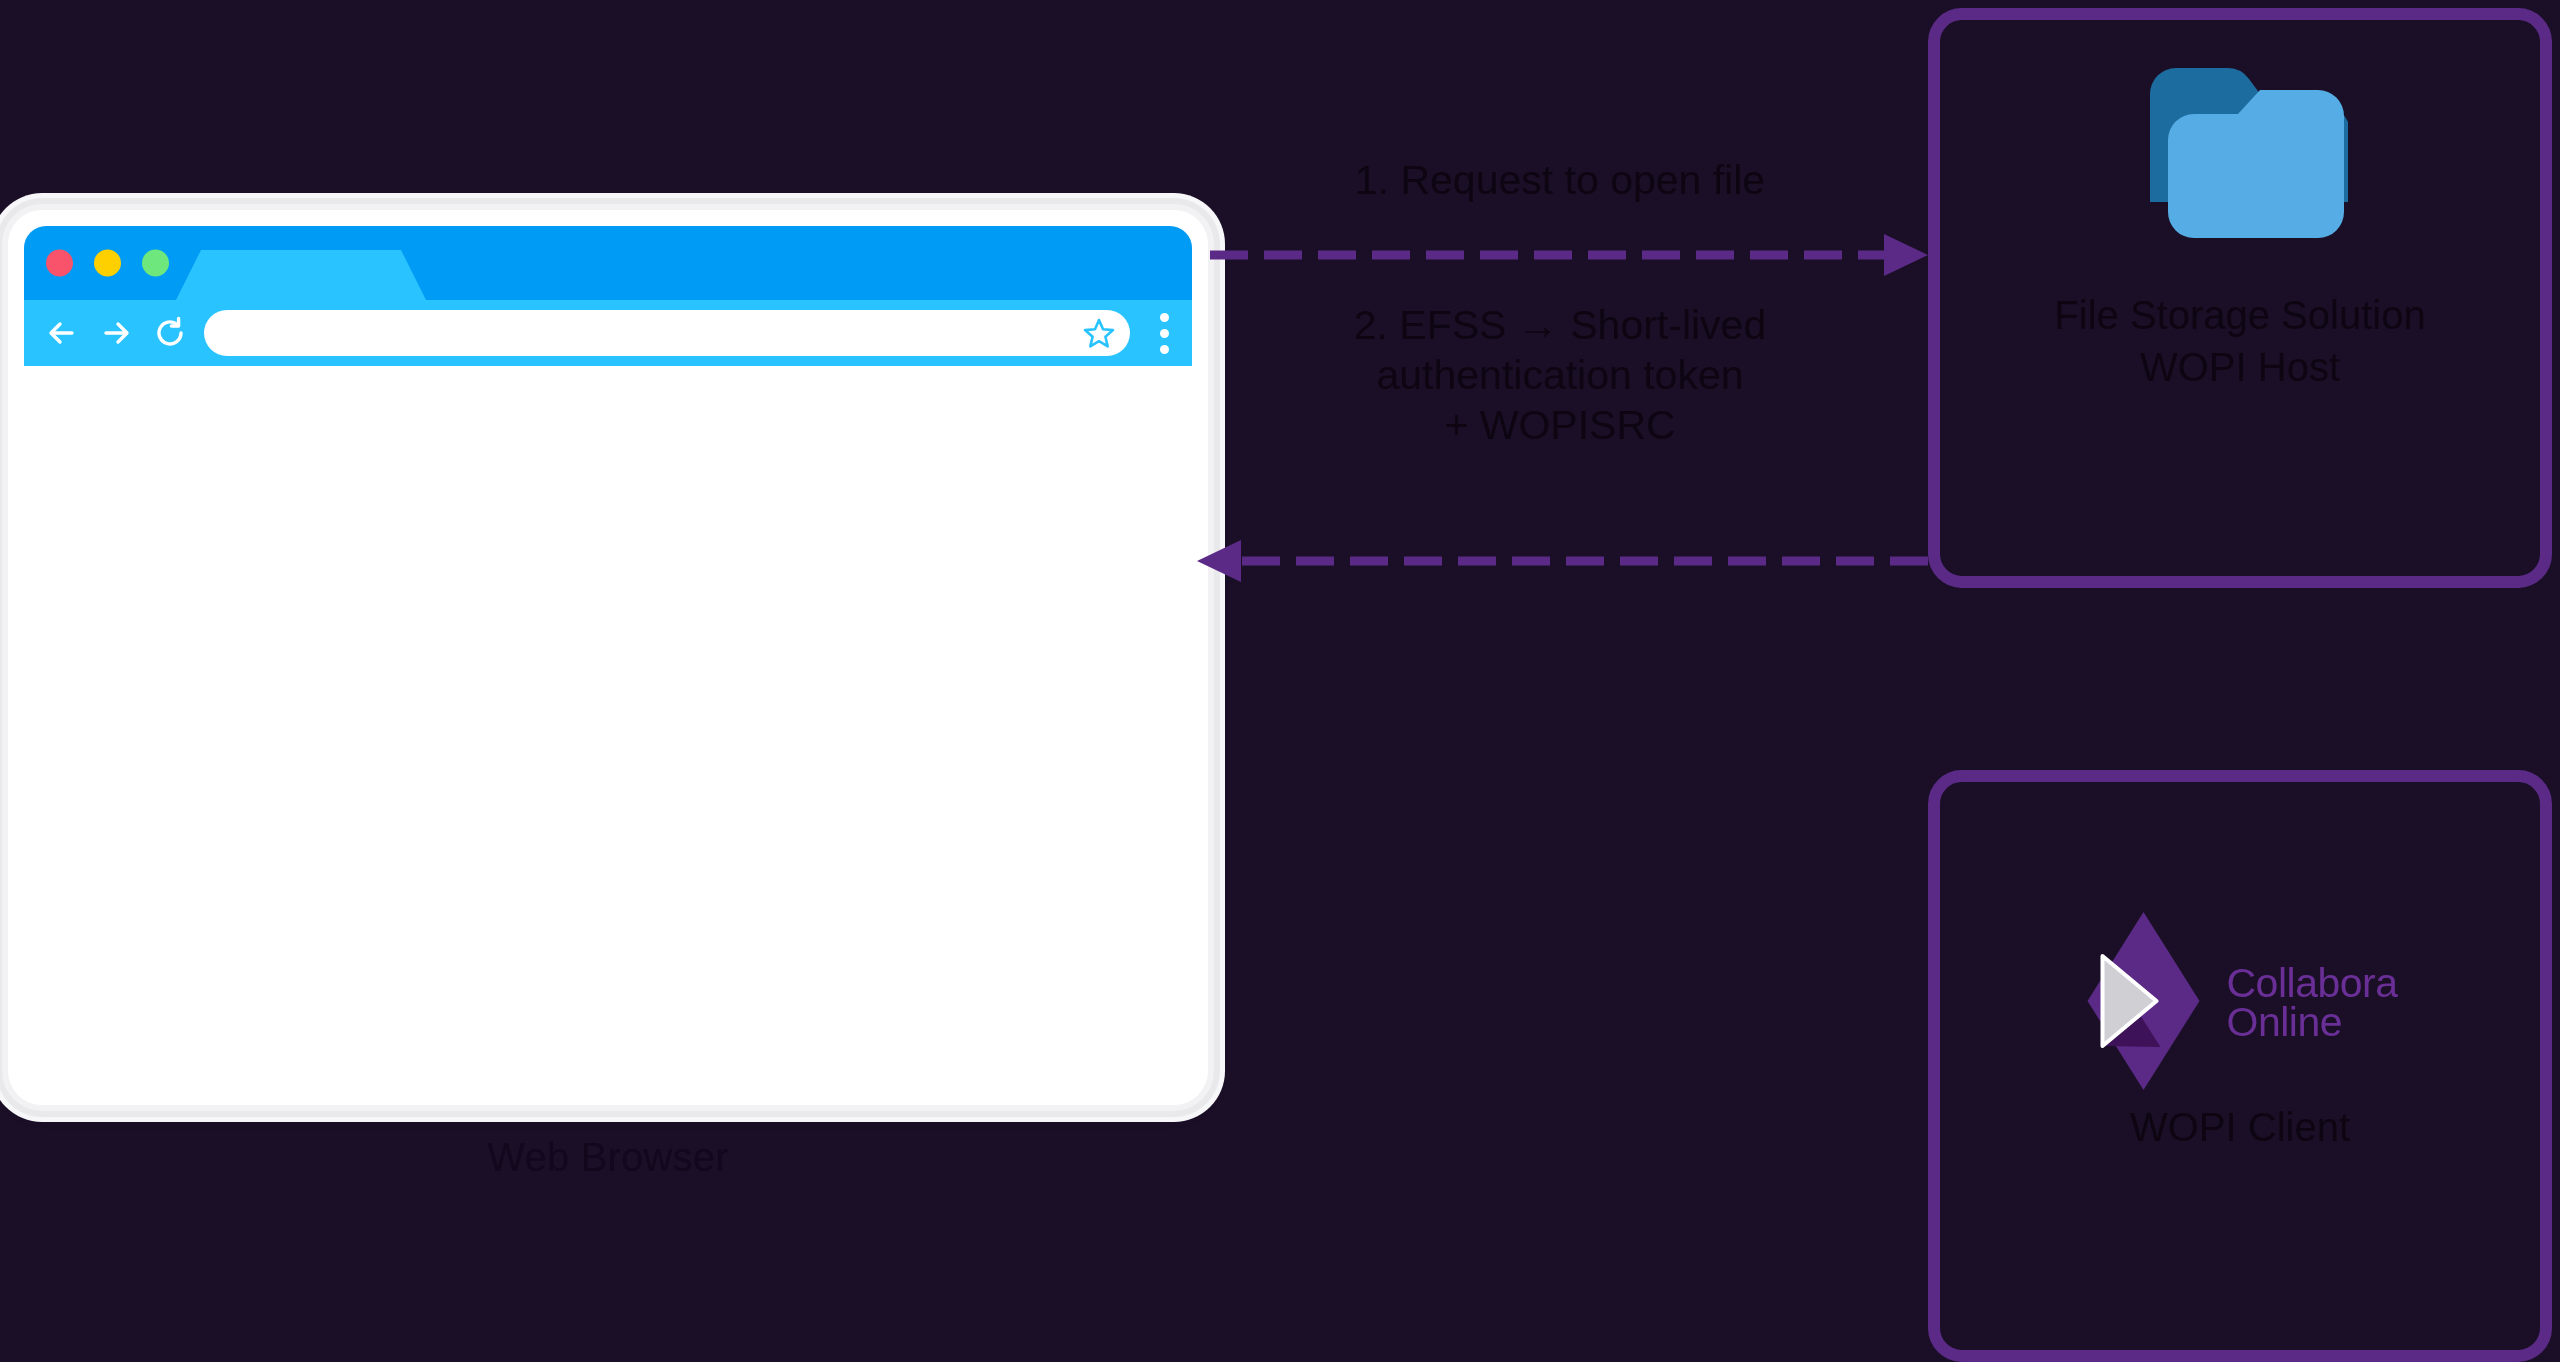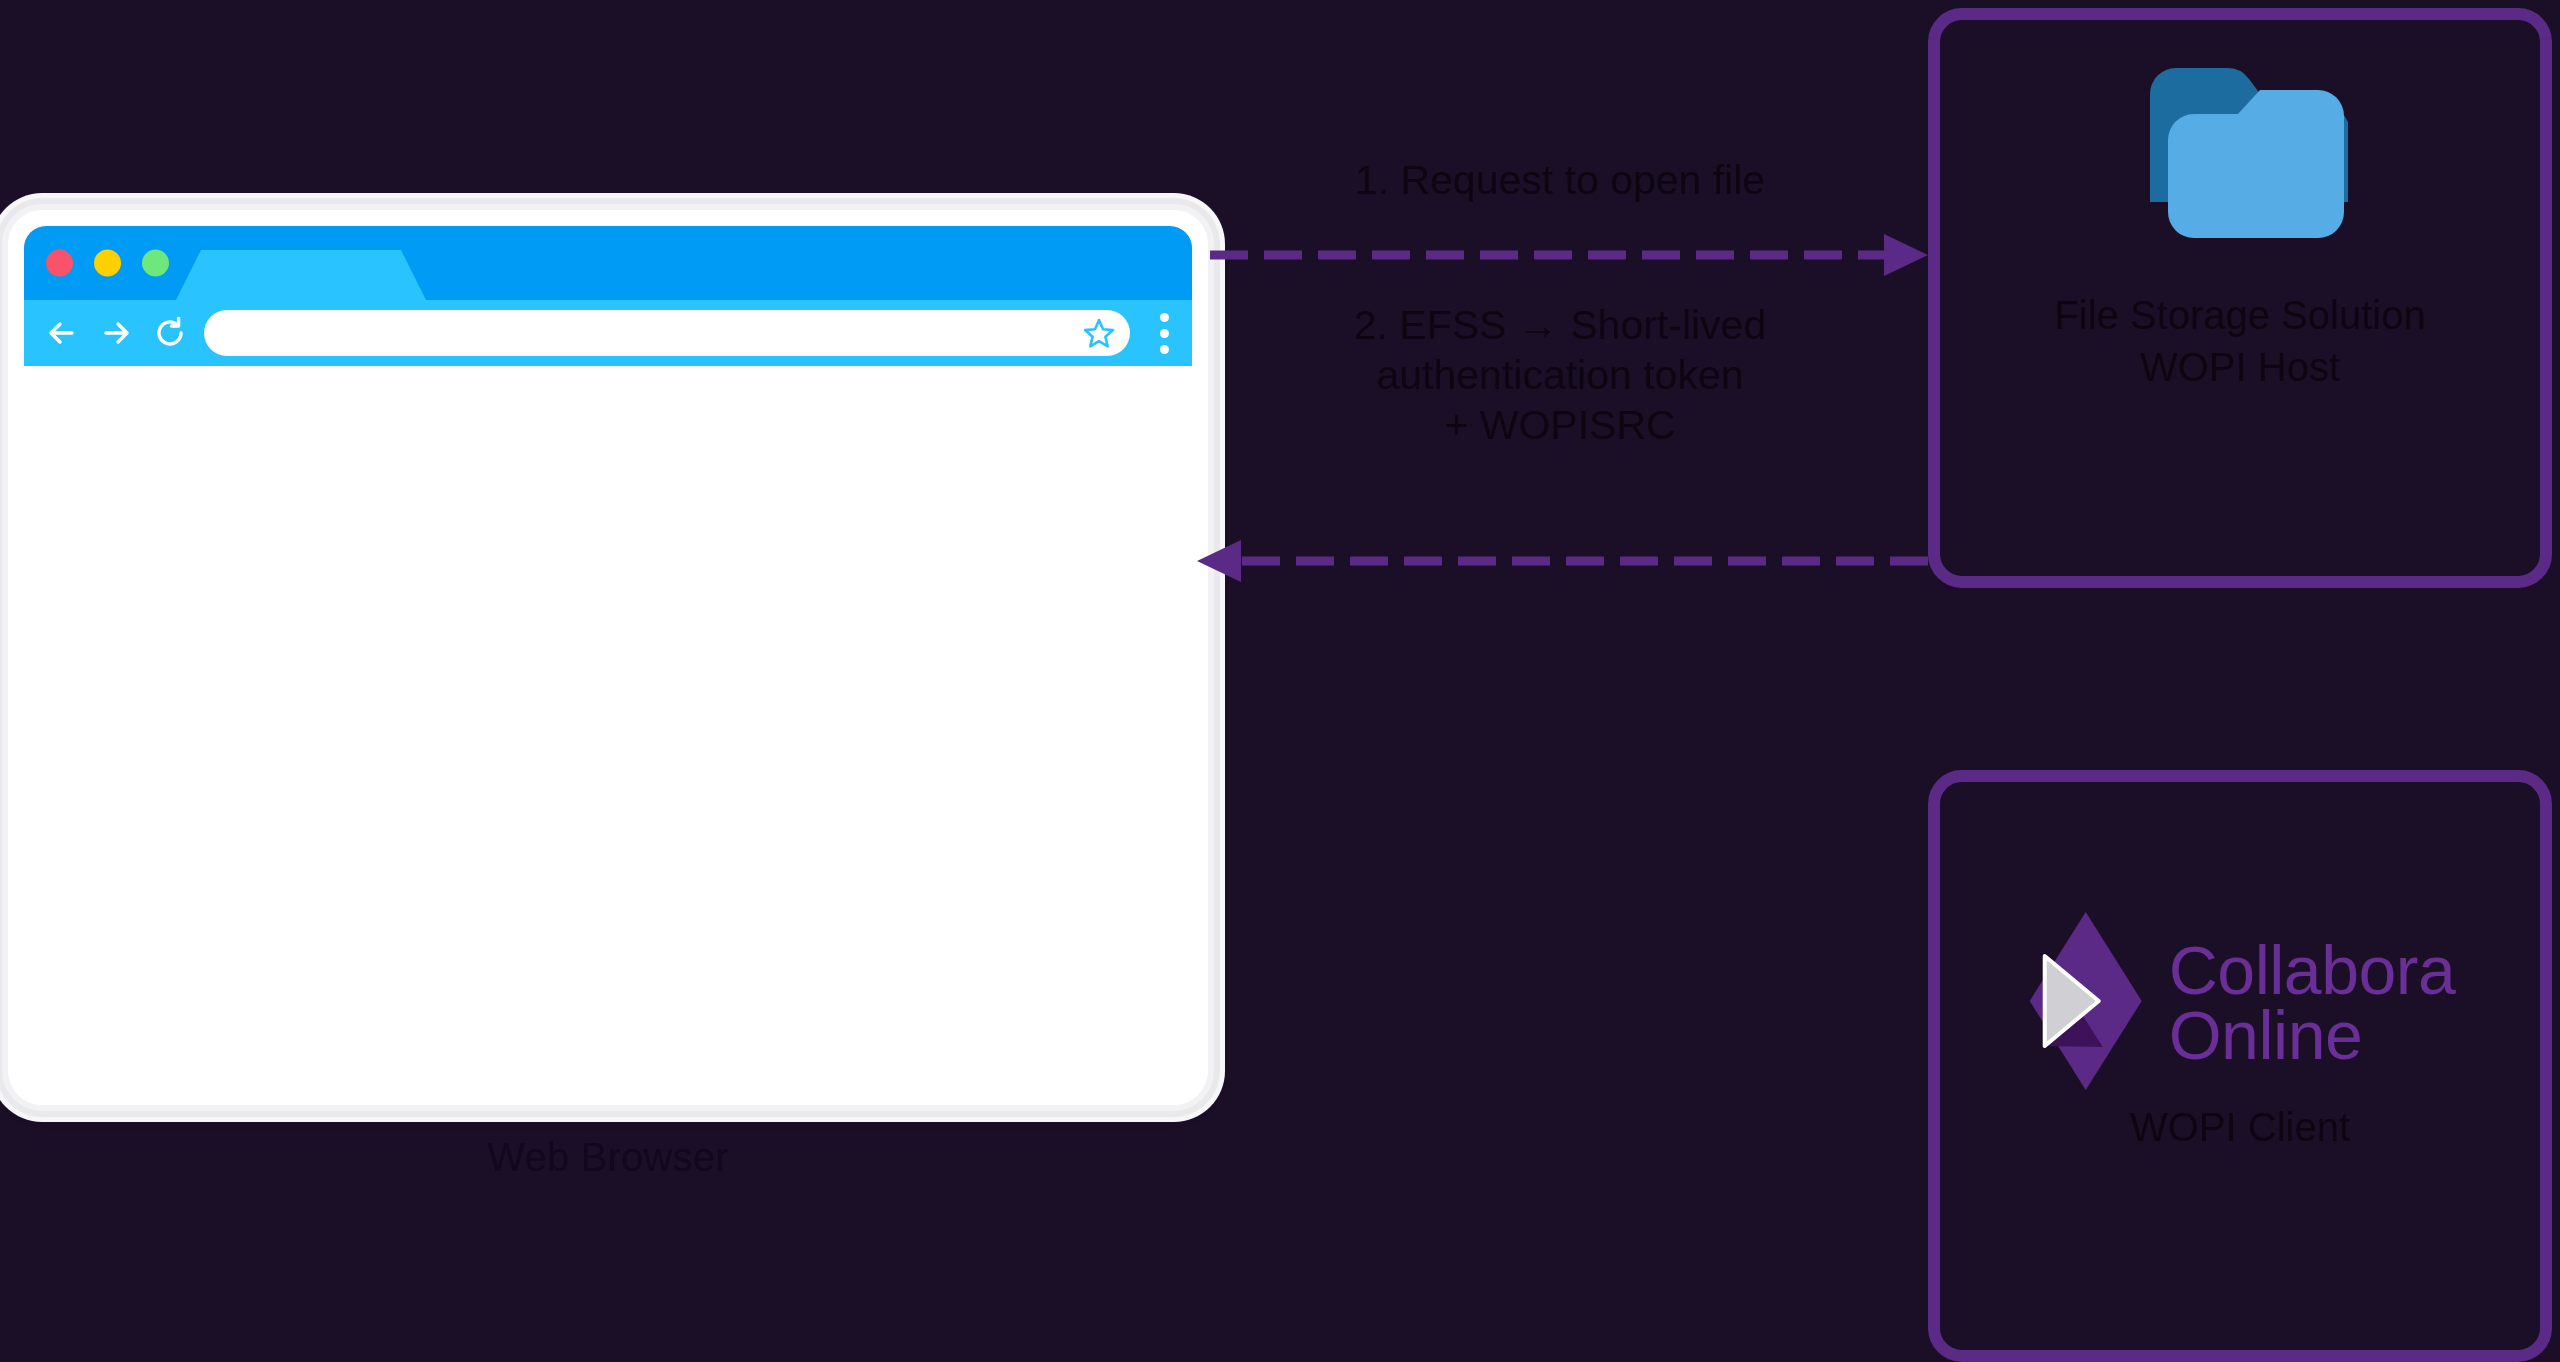--- a/index.html
+++ b/index.html
@@ -170,21 +170,21 @@
     transform: translateX(-50%);
     top: 128px;
     display: flex;
     align-items: center;
     gap: 26px;
   }
   .collabora-wordmark {
     display: flex;
     flex-direction: column;
     line-height: 0.96;
-    font-size: 68px;
+    font-size: 41px;
     color: #6a2f96;
     letter-spacing: -0.5px;
   }
 
   
   .flow-svg { position: absolute; left: 0; top: 0; width: 2560px; height: 1362px; pointer-events: none; }
 
   .flow-label {
     position: absolute;
     text-align: center;

